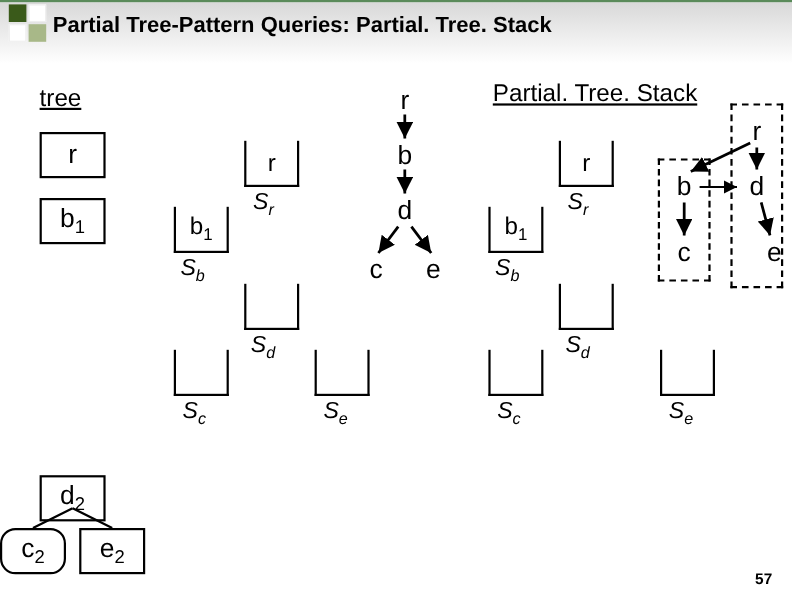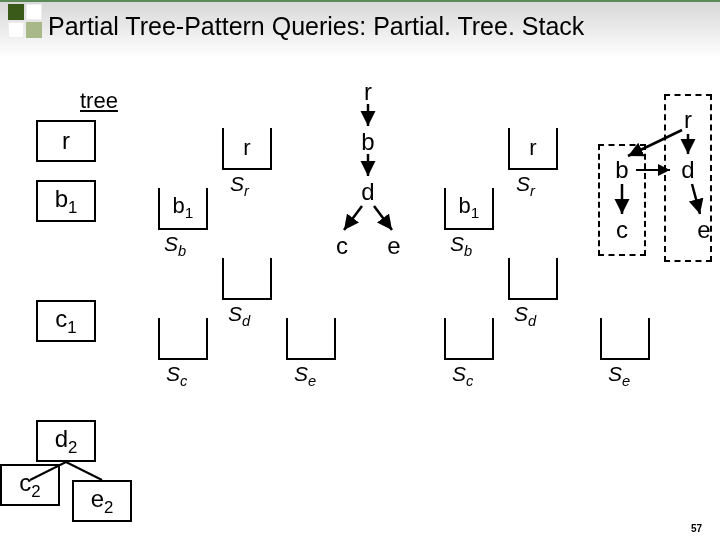--- a/index.html
+++ b/index.html
@@ -4,75 +4,73 @@
 <style>
   * { box-sizing: border-box; margin: 0; padding: 0; }
   body { width: 720px; height: 540px; background: #fff; font-family: Arial, sans-serif; position: relative; overflow: hidden; }
   .header-bar { width: 720px; height: 58px; background: linear-gradient(to bottom, #d8d8d8 0%, #fff 100%); border-top: 2px solid #5a8a5a; position: relative; }
   .logo-block { position: absolute; left: 8px; top: 2px; width: 38px; height: 38px; }
   .logo-block .sq { position: absolute; width: 16px; height: 16px; }
   .logo-block .a { left: 0; top: 0; background: #3a5a1a; }
   .logo-block .b { left: 18px; top: 0; background: #fff; border:1px solid #eee;}
   .logo-block .c { left: 0; top: 18px; background: #fff; border:1px solid #eee;}
   .logo-block .d { left: 18px; top: 18px; background: #a8b888; }
-  .title { position: absolute; left: 48px; top: 10px; font-size: 25px; color: #000; font-weight: 400;}
+  .title { position: absolute; left: 48px; top: 10px; font-size: 20px; color: #000; font-weight: 700;}
   .slide-area { position: absolute; left: 0; top: 58px; width: 720px; height: 482px; }
 
   .col-title { font-size: 22px; text-decoration: underline; position: absolute; }
-  .tree-title { left: 36px; top: 30px; margin-left: 44px; }
+  .tree-title { left: 36px; top: 18px; }
   .twig-title { left: 160px; top: 14px; }
   .pts-title  { left: 448px; top: 14px; }
 
   .tree-box { position: absolute; width: 60px; height: 42px; border: 2px solid #000; background: #fff; display: flex; align-items: center; justify-content: center; font-size: 24px; }
   .sub { font-size: 0.7em; vertical-align: sub; }
   .tree-r  { left: 36px; top: 62px; }
   .tree-b1 { left: 36px; top: 122px; }
   .tree-d1 { left: 36px; top: 182px; }
   .tree-c1 { left: 36px; top: 242px; }
   .tree-e1 { left: 36px; top: 302px; }
-  .tree-d2 { left: 36px; top: 362px; }
-  .tree-c2 { left: 0px;  top: 406px; }
+  .tree-d2 { left: 36px; top: 374px; }
+  .tree-c2 { left: 0px;  top: 422px; border-radius: 14px; }
   .tree-e2 { left: 72px; top: 422px; }
 
   .stack-slot { position: absolute; width: 50px; height: 42px; border-left: 2px solid #000; border-right: 2px solid #000; border-bottom: 2px solid #000; display: flex; align-items: center; justify-content: center; font-size: 22px; }
   .stack-label { position: absolute; font-size: 21px; font-style: italic; }
   .stack-label .sub2 { font-style: italic; font-size: 0.7em; vertical-align: sub; }
 
   .pat-node { position: absolute; width: 32px; height: 32px; display:flex; align-items:center; justify-content:center; font-size: 24px; font-weight: 500;}
   svg.arrows { position: absolute; left: 0; top: 0; pointer-events: none; }
 
   .dashbox { position: absolute; border: 2px dashed #000; }
 
-  .pagenum { position: absolute; right: 18px; bottom: 6px; font-size: 10px; font-weight: bold;}
+  .pagenum { position: absolute; right: 18px; bottom: 6px; font-size: 14px; font-weight: bold;}
 </style>
 </head>
 <body>
 
 <div class="header-bar">
   <div class="logo-block">
     <div class="sq a"></div>
       <div class="sq b"></div>
       <div class="sq c"></div>
       <div class="sq d"></div>
   </div>
   <div class="title">Partial Tree-Pattern Queries: Partial. Tree. Stack</div>
 </div>
 
 <div class="slide-area">
 
   <div class="col-title tree-title">tree</div>
+  <div class="col-title pts-title">Partial. Tree. Stack</div>
 
   <div class="tree-box tree-r">
       <span>r</span>
     </div>
   <div class="tree-box tree-b1">
       <span>b<span class="sub">1</span></span>
-    </div>
-  <div class="tree-box tree-c1">
-      <span>c<span class="sub">1</span></span>
     </div>
   <div class="tree-box tree-d2">
       <span>d<span class="sub">2</span></span>
     </div>
   <div class="tree-box tree-c2">
       <span>c<span class="sub">2</span></span>
     </div>
   <div class="tree-box tree-e2">
       <span>e<span class="sub">2</span></span>
     </div>

